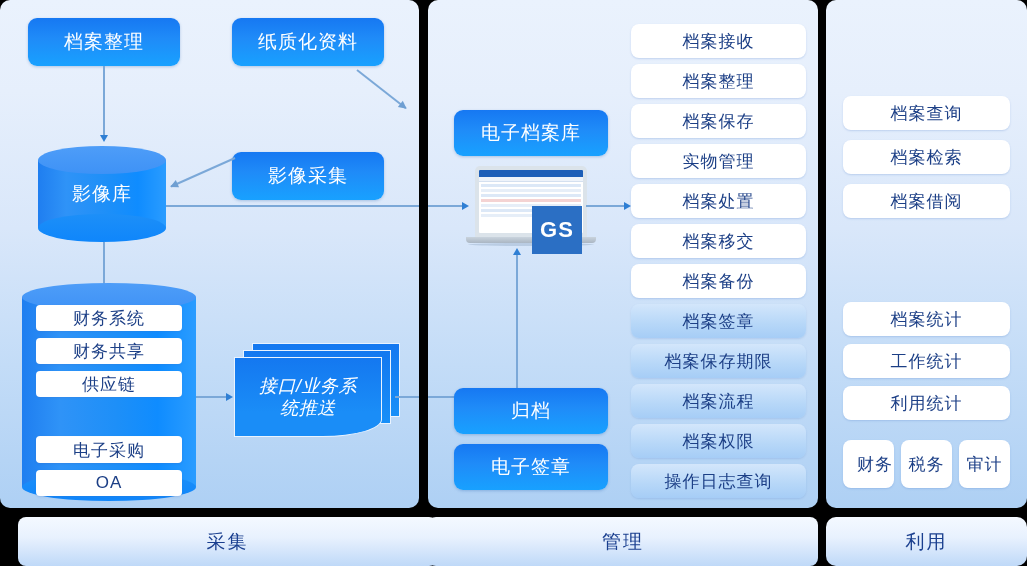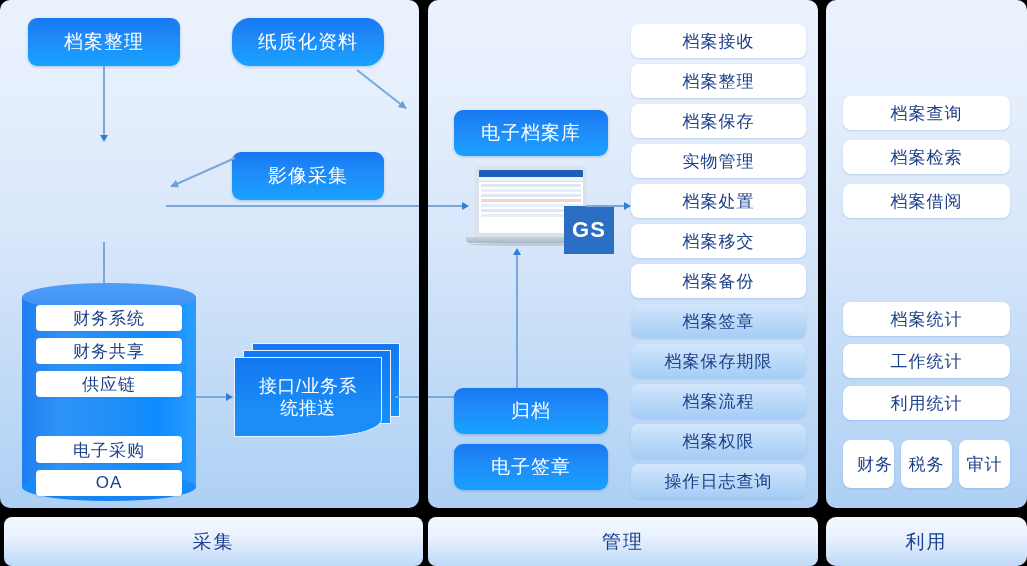--- a/index.html
+++ b/index.html
@@ -27,21 +27,21 @@
   #panel-use     { left: 826px; top: 0px; width: 201px; height: 508px; }
 
   .footer {
     position: absolute;
     top: 517px; height: 49px;
     border-radius: 8px;
     background: linear-gradient(to bottom, #f4f9ff 0%, #e8f1fe 42%, #bfd9f8 100%);
     display: flex; align-items: center; justify-content: center;
     color: #1a3f8f; font-size: 19px; letter-spacing: 2px;
   }
-  #footer-collect { left: 4px;   width: 419px; }
+  #footer-collect { left: 18px;   width: 419px; }
   #footer-manage  { left: 428px; width: 390px; }
   #footer-use     { left: 826px; width: 201px; border-radius: 10px; }
 
   
   .bluebox {
     position: absolute;
     border-radius: 9px;
     background: linear-gradient(to bottom, #1678f2 0%, #1f8bf8 42%, #18a1ff 100%);
     color: #ffffff;
     display: flex; align-items: center; justify-content: center;
@@ -106,20 +106,21 @@
   #iface-push .c3 {
     left: 0px; top: 14px; width: 148px; height: 80px;
     border-bottom-left-radius: 0; border-bottom-right-radius: 40% 22%;
     background: linear-gradient(to bottom, #1478f0, #1a8df7 70%, #1a8df7 100%);
   }
   #iface-push .lbl {
     position: absolute; left: 0px; top: 14px; width: 148px; height: 80px;
     display: flex; align-items: center; justify-content: center;
     color: #fff; font-size: 18px; line-height: 1.25; text-align: center;
     letter-spacing: 0.5px;
+    font-style: italic;
   }
 
   
   #laptop { position: absolute; }
   #laptop .lid {
     position: absolute; left: 9px; top: 0; width: 112px; height: 72px;
     background: #dbe3ea; border-radius: 5px 5px 2px 2px; padding: 4px 4px 5px 4px;
   }
   #laptop .screen {
     width: 100%; height: 100%; background: #ffffff; border-radius: 1px;
@@ -137,21 +138,21 @@
     border-radius: 0 0 4px 4px;
   }
   #laptop .shadow {
     position: absolute; left: 2px; top: 77px; width: 126px; height: 3px;
     background: rgba(120,145,175,0.30); border-radius: 50%;
   }
   #laptop .gs {
     position: absolute; left: 66px; top: 40px; width: 50px; height: 48px;
     background: #2b6fc4; color: #fff;
     display: flex; align-items: center; justify-content: center;
-    font-size: 22px; font-weight: bold; letter-spacing: 1px; margin-left: 32px;
+    font-size: 22px; font-weight: bold; letter-spacing: 1px;
   }
 
   
   .conn { position: absolute; background: #7ba8d8; }
   .conn.h { height: 2px; }
   .conn.v { width: 2px; }
   .arrow { position: absolute; width: 0; height: 0; }
   .arrow.right { border-left: 7px solid #2f7fd4; border-top: 4px solid transparent; border-bottom: 4px solid transparent; }
   .arrow.down  { border-top: 7px solid #2f7fd4; border-left: 4px solid transparent; border-right: 4px solid transparent; }
   .arrow.up    { border-bottom: 7px solid #2f7fd4; border-left: 4px solid transparent; border-right: 4px solid transparent; }
@@ -165,39 +166,45 @@
 <body>
 
 <div id="root">
 
   <div class="panel" id="panel-collect">
 
     <div class="bluebox" style="left:28px; top:18px; width:152px; height:48px;">
       <span>档案整理</span>
     </div>
 
-    <div class="bluebox" style="left:232px; top:18px; width:152px; height:48px;border-radius:18px;">
+    <div class="bluebox" style="left:232px; top:18px; width:152px; height:48px;">
       <span>纸质化资料</span>
     </div>
 
     <div class="bluebox" style="left:232px; top:108px; width:152px; height:48px;margin-top:44px;">
       <span>影像采集</span>
     </div>
 
     <div class="conn v" style="left:103px; top:66px; height:72px;"></div>
     <div class="arrow down" style="left:100px; top:135px;"></div>
 
     <div class="diag" style="left:357px; top:69px; width:62px; transform:rotate(38deg);">
       <span class="head"></span>
     </div>
 
     <div class="diag" style="left:235px; top:157px; width:70px; transform:rotate(156deg);">
       <span class="head"></span>
     </div>
 
+    <div class="cyl" style="left:38px; top:146px; width:128px; height:96px;">
+      <div class="body"></div>
+      <div class="top"></div>
+      <div class="bot"></div>
+      <div class="label">影像库</div>
+    </div>
 
     <div class="conn h" style="left:166px; top:205px; width:253px;"></div>
 
     <div class="conn v" style="left:103px; top:242px; height:46px;"></div>
 
     <div class="cyl" style="left:22px; top:283px; width:174px; height:218px;">
       <div class="body"></div>
       <div class="top"></div>
       <div class="bot"></div>
     </div>

